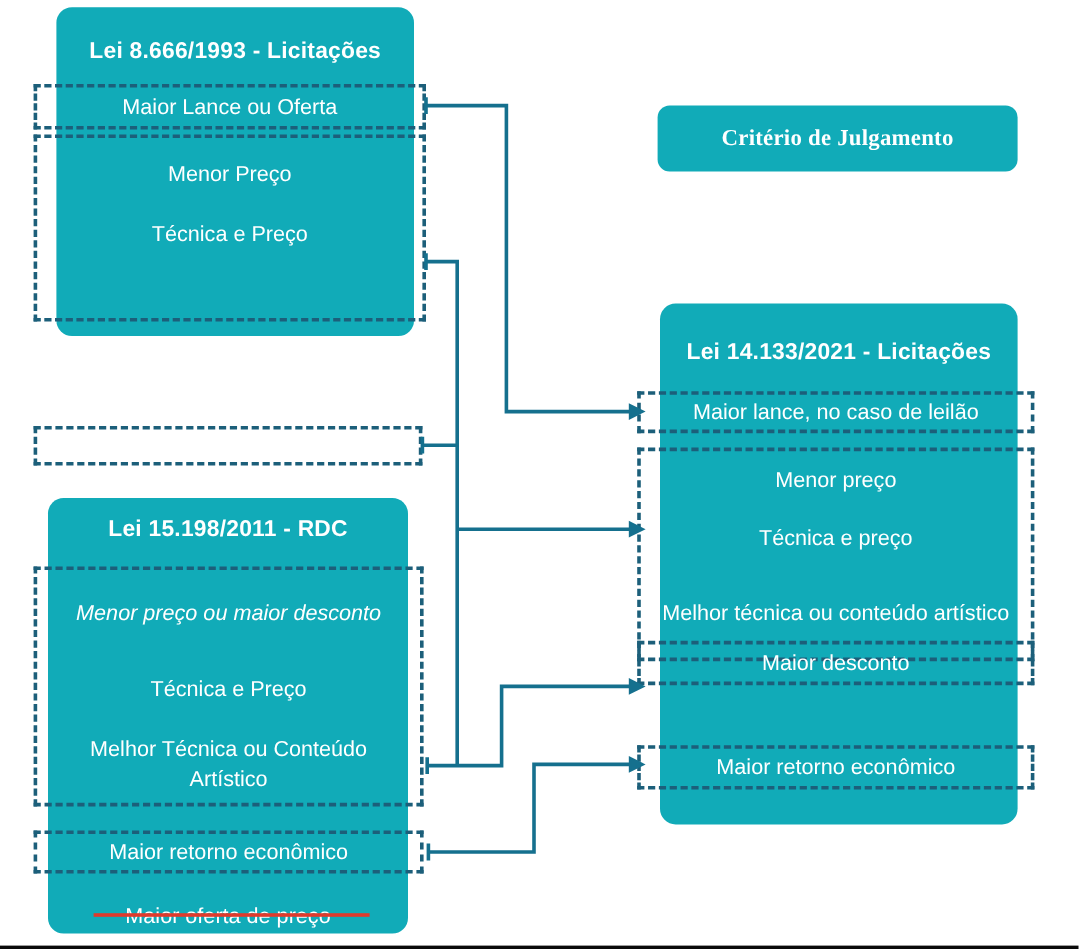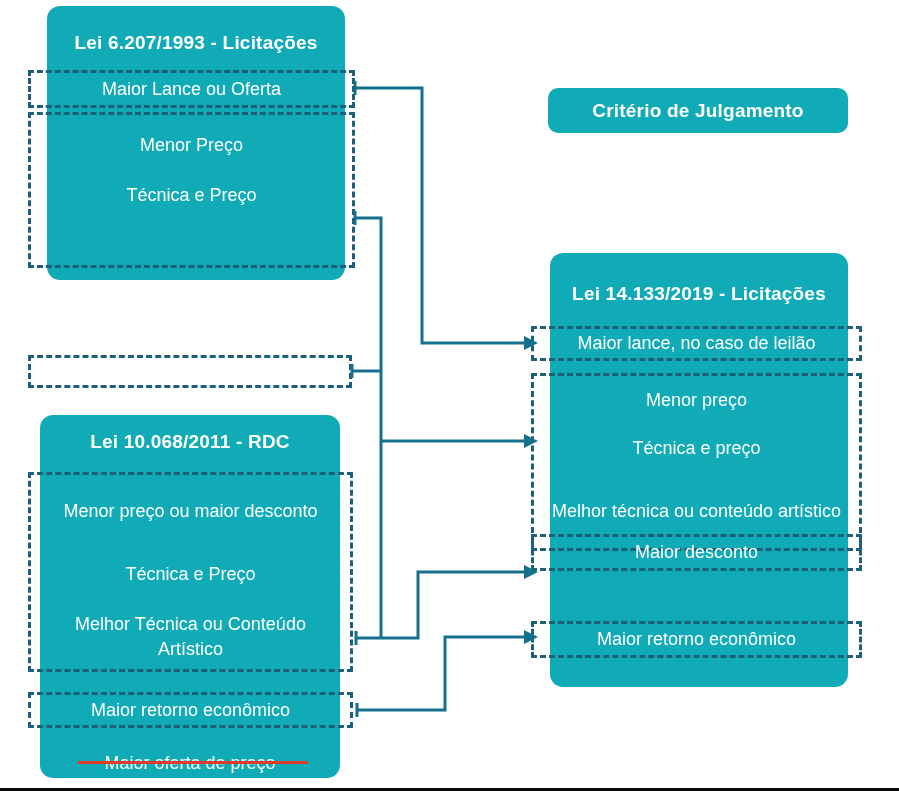--- a/index.html
+++ b/index.html
@@ -46,62 +46,62 @@
     position:absolute; left:0; top:788px; width:899px; height:3px;
     background:var(--footer);
   }
 </style>
 </head>
 <body>
 
 <div class="canvas">
 
   <div class="tealbox" style="left:47px;top:6px;width:298px;height:274px;">
-    <div class="box-title" style="margin-top:26px;">Lei 6.207/1993 - Licitações</div>
+    <div class="box-title" style="margin-top:26px;">Lei 8.666/1993 - Licitações</div>
   </div>
 
   <div class="dashed" style="left:28px;top:70px;width:327px;height:38px;">
     <div class="item" style="flex:1;">Maior Lance ou Oferta</div>
   </div>
 
   <div class="dashed" style="left:28px;top:112px;width:327px;height:156px;padding-top:5px;">
     <div class="item" style="height:50px;">Menor Preço</div>
     <div class="item" style="height:50px;">Técnica e Preço</div>
   </div>
 
 
   <div class="dashed" style="left:28px;top:355px;width:324px;height:33px;">
     <div class="item" style="flex:1;">Menor Preço</div>
   </div>
 
   <div class="tealbox" style="left:40px;top:415px;width:300px;height:363px;">
-    <div class="box-title" style="margin-top:16px;">Lei 10.068/2011 - RDC</div>
+    <div class="box-title" style="margin-top:16px;">Lei 15.198/2011 - RDC</div>
   </div>
 
   <div class="dashed" style="left:28px;top:472px;width:325px;height:200px;padding-top:5px;">
-    <div class="item" style="height:62px;">Menor preço ou maior desconto</div>
+    <div class="item" style="height:62px;font-style:italic;">Menor preço ou maior desconto</div>
     <div class="item" style="height:64px;">Técnica e Preço</div>
     <div class="item" style="height:62px;">Melhor Técnica ou Conteúdo Artístico</div>
   </div>
 
   <div class="dashed" style="left:28px;top:692px;width:325px;height:36px;">
     <div class="item" style="flex:1;">Maior retorno econômico</div>
   </div>
 
   <div class="removed-wrap">
     <div class="removed-text">Maior oferta de preço</div>
   </div>
   <div class="strike-line"></div>
 
-  <div class="tealbox center-flex" style="left:548px;top:88px;width:300px;height:45px;border-radius:10px;">
+  <div class="tealbox center-flex" style="left:548px;top:88px;width:300px;height:55px;border-radius:10px;font-family:Liberation Serif, serif;">
     <div class="box-title">Critério de Julgamento</div>
   </div>
 
   <div class="tealbox" style="left:550px;top:253px;width:298px;height:434px;">
-    <div class="box-title" style="margin-top:30px;">Lei 14.133/2019 - Licitações</div>
+    <div class="box-title" style="margin-top:30px;">Lei 14.133/2021 - Licitações</div>
   </div>
 
   <div class="dashed" style="left:531px;top:326px;width:331px;height:35px;">
     <div class="item" style="flex:1;">Maior lance, no caso de leilão</div>
   </div>
 
   <div class="dashed" style="left:531px;top:373px;width:331px;height:178px;padding-top:4px;">
     <div class="item" style="height:40px;">Menor preço</div>
     <div class="item" style="height:56px;">Técnica e preço</div>
     <div class="item" style="height:70px;">Melhor técnica ou conteúdo artístico</div>

